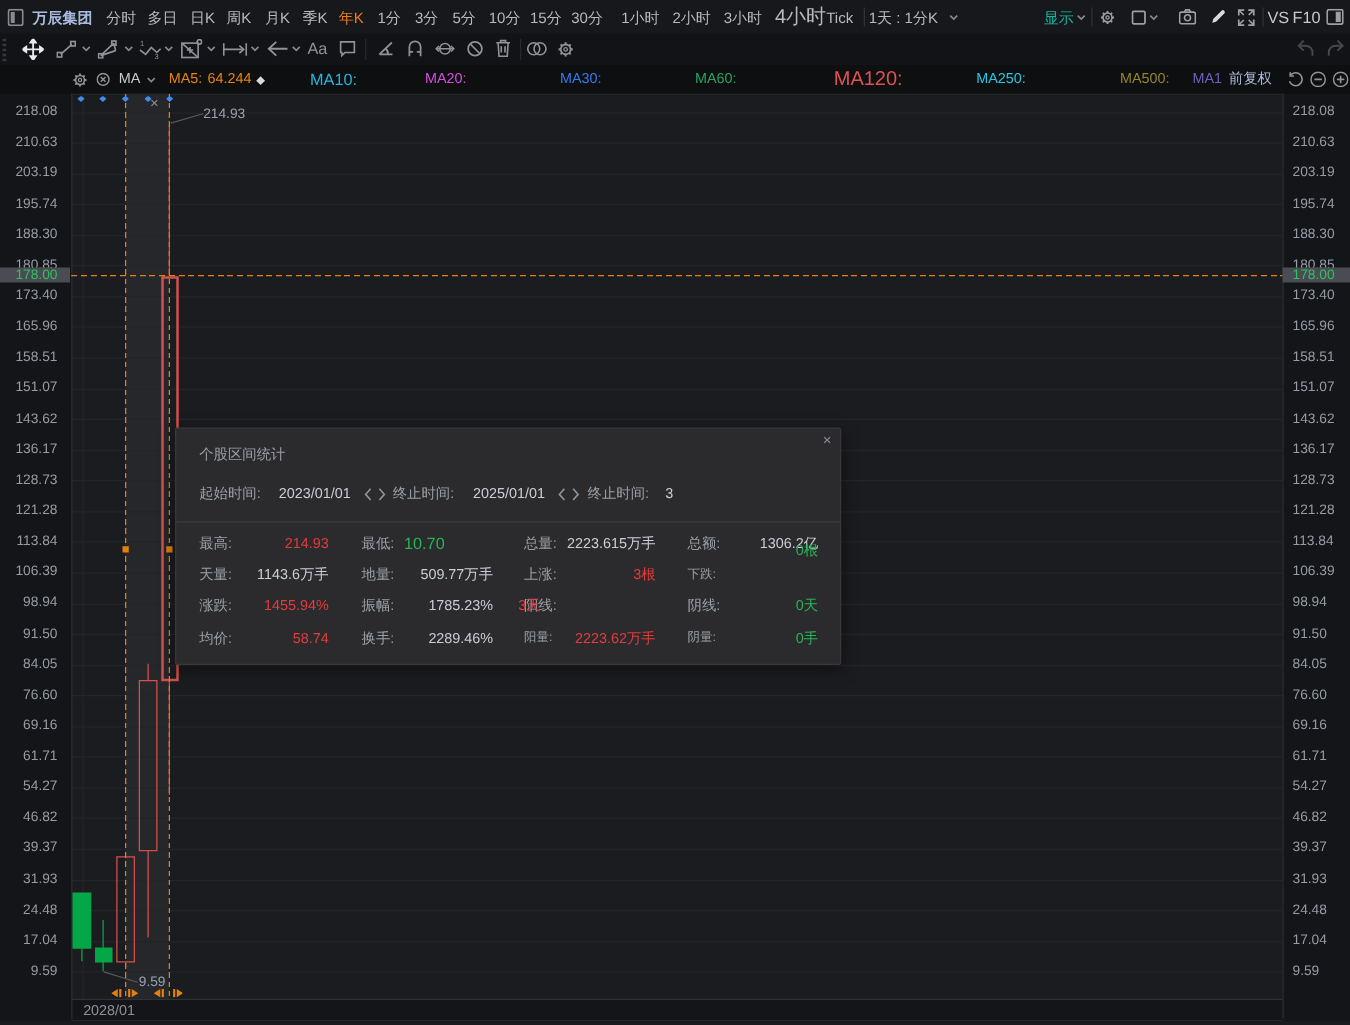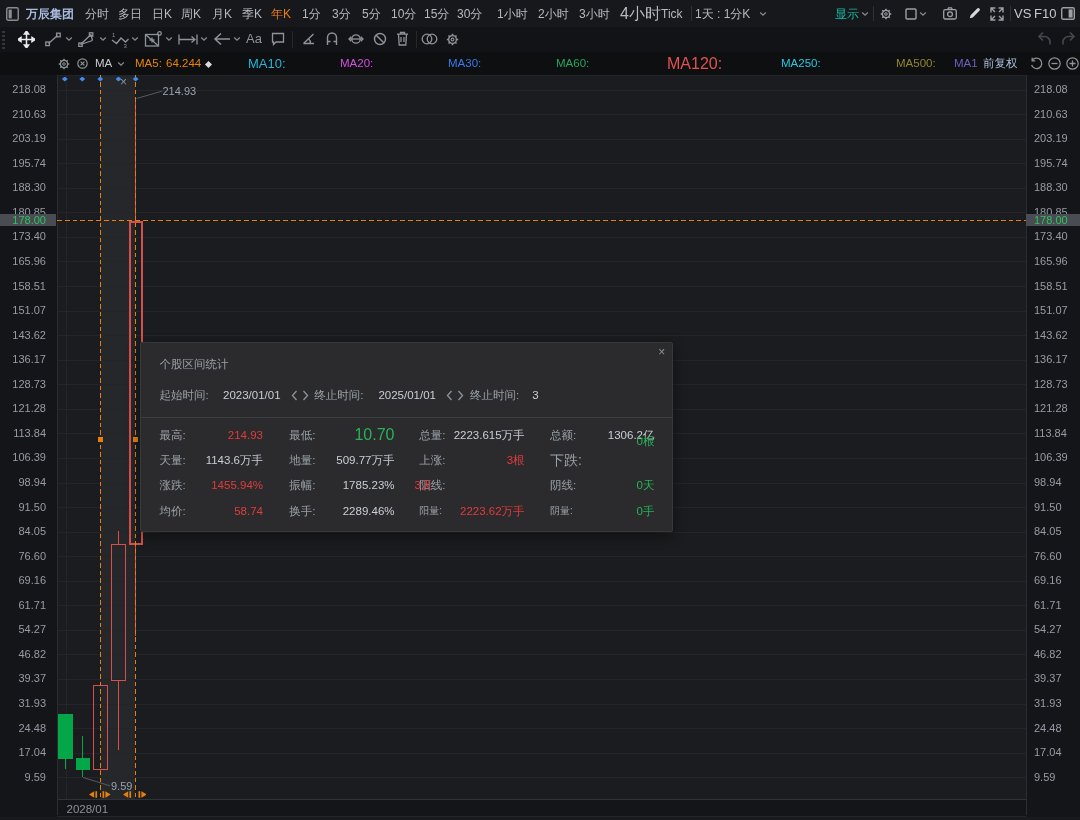--- a/index.html
+++ b/index.html
@@ -418,32 +418,32 @@
         <path d="M5.5 1 L1.5 5.5 L5.5 10"></path>
         <path d="M12.5 1 L16.5 5.5 L12.5 10"></path>
       </g>
     </svg>
 <div class="abs" style="left:470.1px;top:388px;font-size:11.5px;line-height:14px;color:#9aa0a8;white-space:nowrap">终止时间:</div>
 <div class="abs" style="left:532.3px;top:388px;font-size:11.5px;line-height:14px;color:#c9ced6;white-space:nowrap">3</div>
 <div class="abs" style="left:140.3px;top:416.5px;width:532.5px;height:1px;background:#3c3d41"></div>
 <div class="abs" style="left:159.4px;top:427.9px;font-size:11.5px;line-height:14px;color:#9aa0a8;white-space:nowrap">最高:</div>
 <div class="abs" style="left:153.0px;top:427.9px;width:110px;text-align:right;font-size:11.5px;line-height:14px;color:#e23b3b;white-space:nowrap">214.93</div>
 <div class="abs" style="left:289.3px;top:427.9px;font-size:11.5px;line-height:14px;color:#9aa0a8;white-space:nowrap">最低:</div>
-<div class="abs" style="left:284.5px;top:427.9px;width:110px;text-align:right;font-size:16px;line-height:14px;color:#26b356;white-space:nowrap">10.70</div>
+<div class="abs" style="left:284.5px;top:427.9px;width:110px;text-align:center;font-size:13px;line-height:14px;color:#26b356;white-space:nowrap">10.70</div>
 <div class="abs" style="left:419.2px;top:427.9px;font-size:11.5px;line-height:14px;color:#9aa0a8;white-space:nowrap">总量:</div>
 <div class="abs" style="left:414.6px;top:427.9px;width:110px;text-align:right;font-size:11.5px;line-height:14px;color:#c9ced6;white-space:nowrap">2223.615万手</div>
 <div class="abs" style="left:550.1px;top:427.9px;font-size:11.5px;line-height:14px;color:#9aa0a8;white-space:nowrap">总额:</div>
 <div class="abs" style="left:544.5px;top:427.9px;width:110px;text-align:right;font-size:11.5px;line-height:14px;color:#c9ced6;white-space:nowrap">1306.2亿</div>
 <div class="abs" style="left:159.4px;top:453.1px;font-size:11.5px;line-height:14px;color:#9aa0a8;white-space:nowrap">天量:</div>
 <div class="abs" style="left:153.0px;top:453.1px;width:110px;text-align:right;font-size:11.5px;line-height:14px;color:#c9ced6;white-space:nowrap">1143.6万手</div>
 <div class="abs" style="left:289.3px;top:453.1px;font-size:11.5px;line-height:14px;color:#9aa0a8;white-space:nowrap">地量:</div>
 <div class="abs" style="left:284.5px;top:453.1px;width:110px;text-align:right;font-size:11.5px;line-height:14px;color:#c9ced6;white-space:nowrap">509.77万手</div>
 <div class="abs" style="left:419.2px;top:453.1px;font-size:11.5px;line-height:14px;color:#9aa0a8;white-space:nowrap">上涨:</div>
 <div class="abs" style="left:414.6px;top:453.1px;width:110px;text-align:right;font-size:11.5px;line-height:14px;color:#e23b3b;white-space:nowrap">3根</div>
-<div class="abs" style="left:550.1px;top:453.1px;font-size:14px;line-height:14px;color:#9aa0a8;white-space:nowrap">下跌:</div>
+<div class="abs" style="left:550.1px;top:453.1px;font-size:10px;line-height:14px;color:#9aa0a8;white-space:nowrap">下跌:</div>
 <div class="abs" style="left:544.5px;top:434px;width:110px;text-align:right;font-size:11.5px;line-height:14px;color:#26b356;white-space:nowrap">0根</div>
 <div class="abs" style="left:159.4px;top:478.3px;font-size:11.5px;line-height:14px;color:#9aa0a8;white-space:nowrap">涨跌:</div>
 <div class="abs" style="left:153.0px;top:478.3px;width:110px;text-align:right;font-size:11.5px;line-height:14px;color:#e23b3b;white-space:nowrap">1455.94%</div>
 <div class="abs" style="left:289.3px;top:478.3px;font-size:11.5px;line-height:14px;color:#9aa0a8;white-space:nowrap">振幅:</div>
 <div class="abs" style="left:284.5px;top:478.3px;width:110px;text-align:right;font-size:11.5px;line-height:14px;color:#c9ced6;white-space:nowrap">1785.23%</div>
 <div class="abs" style="left:419.2px;top:478.3px;font-size:11.5px;line-height:14px;color:#9aa0a8;white-space:nowrap">阳线:</div>
 <div class="abs" style="left:414.6px;top:478.3px;width:110px;text-align:left;font-size:11.5px;line-height:14px;color:#e23b3b;white-space:nowrap">3天</div>
 <div class="abs" style="left:550.1px;top:478.3px;font-size:11.5px;line-height:14px;color:#9aa0a8;white-space:nowrap">阴线:</div>
 <div class="abs" style="left:544.5px;top:478.3px;width:110px;text-align:right;font-size:11.5px;line-height:14px;color:#26b356;white-space:nowrap">0天</div>
 <div class="abs" style="left:159.4px;top:503.5px;font-size:11.5px;line-height:14px;color:#9aa0a8;white-space:nowrap">均价:</div>

